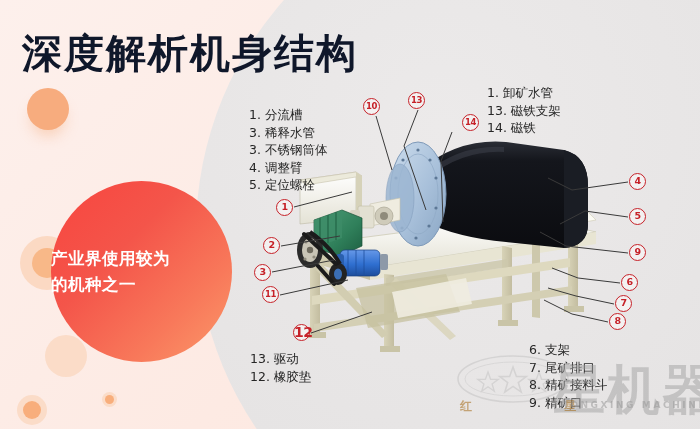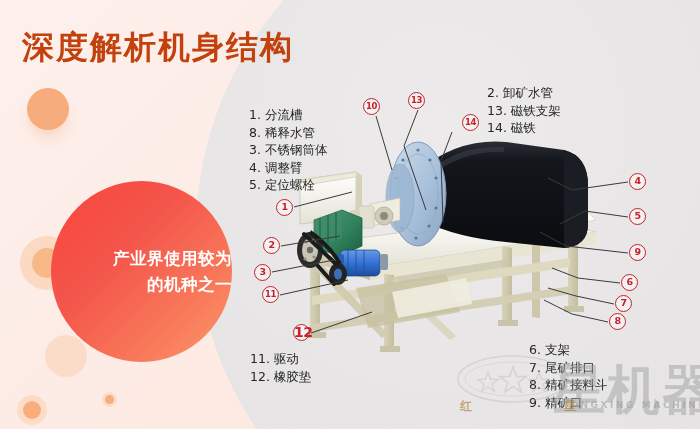--- a/index.html
+++ b/index.html
@@ -28,30 +28,30 @@
   .deco-f{left:23px;top:401px;width:18px;height:18px;background:#f8ae7c;}
   .deco-g{left:102px;top:392px;width:15px;height:15px;background:#fbdcc8;}
   .deco-h{left:105px;top:395px;width:9px;height:9px;background:#f8ae7c;}
 
   .red-ball{
     position:absolute;left:51px;top:181px;width:181px;height:181px;border-radius:50%;
     background:linear-gradient(135deg,#f8453f 0%,#f4554a 38%,#f8785a 72%,#fb9a6a 100%);
   }
   .red-ball-text{
     position:absolute;left:51px;top:181px;width:181px;height:181px;
-    display:flex;flex-direction:column;align-items:flex-end;justify-content:center;
+    display:flex;flex-direction:column;align-items:flex-start;justify-content:center;
     color:#ffffff;font-size:16.5px;font-weight:700;line-height:1.55;letter-spacing:.5px;
     text-align:center;
   }
   .red-ball-text span{display:block;white-space:nowrap;}
 
   
   .title{
     position:absolute;left:22px;top:26px;
-    font-size:32px;font-weight:700;color:#c2410c;letter-spacing:2px;
+    font-size:40px;font-weight:700;color:#0f172a;letter-spacing:2px;
     white-space:nowrap;
   }
 
   
   .plist{position:absolute;color:#262626;font-size:12.5px;line-height:17.5px;white-space:nowrap;}
   .plist div{display:block;}
   .list-left{left:249px;top:106px;}
   .list-tr{left:487px;top:84px;}
   .list-bl{left:250px;top:350px;}
   .list-br{left:529px;top:341px;}
@@ -245,34 +245,34 @@
       <path d="M628 217 L585 211 L560 224"></path>
       <path d="M628 253 L566 246 L540 232"></path>
       <path d="M620 283 L578 278 L552 268"></path>
       <path d="M614 304 L576 296 L548 288"></path>
       <path d="M608 322 L572 314 L544 300"></path>
     </g>
   </svg>
 
   <div class="plist list-left">
     <div>1. 分流槽</div>
-    <div>8. 稀释水管</div>
+    <div>3. 稀释水管</div>
     <div>3. 不锈钢筒体</div>
     <div>4. 调整臂</div>
     <div>5. 定位螺栓</div>
   </div>
 
   <div class="plist list-tr">
-    <div>2. 卸矿水管</div>
+    <div>1. 卸矿水管</div>
     <div>13. 磁铁支架</div>
     <div>14. 磁铁</div>
   </div>
 
   <div class="plist list-bl">
-    <div>11. 驱动</div>
+    <div>13. 驱动</div>
     <div>12. 橡胶垫</div>
   </div>
 
   <div class="plist list-br">
     <div>6. 支架</div>
     <div>7. 尾矿排口</div>
     <div>8. 精矿接料斗</div>
     <div>9. 精矿口</div>
   </div>
 

